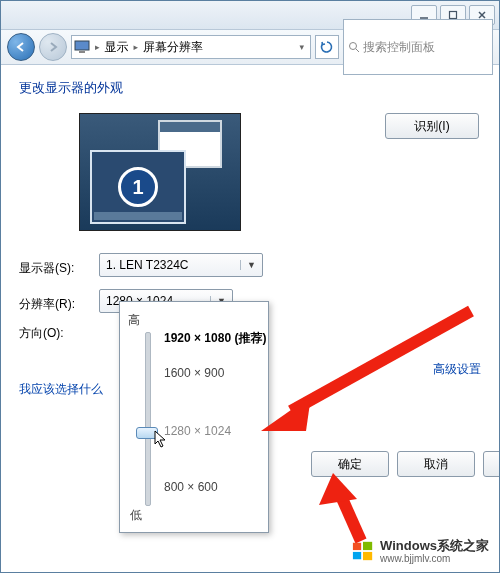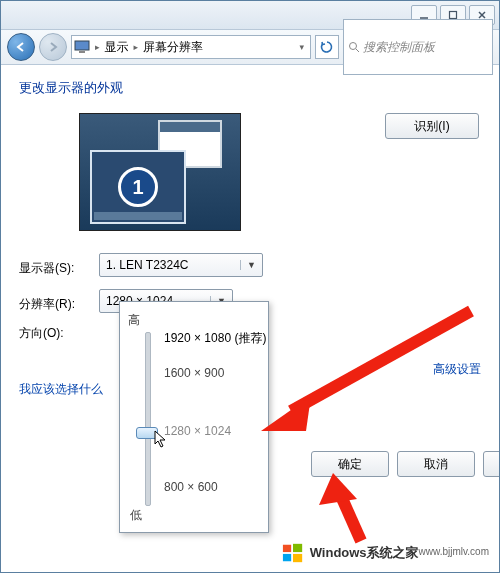--- a/index.html
+++ b/index.html
@@ -8,21 +8,21 @@
 .tb-btn{width:24px;height:18px;border:1px solid #9fb2c4;background:#f4f8fb;margin-left:3px;display:flex;align-items:center;justify-content:center;font-size:10px;color:#456;border-radius:2px}
 .tb-btn svg{display:block}
 .navbar{height:34px;background:linear-gradient(#f5f9fc,#e8eef4);border-bottom:1px solid #b8c8d8;display:flex;align-items:center;padding:0 6px;gap:4px}
 .navbtn{width:26px;height:26px;border-radius:50%;background:radial-gradient(circle at 30% 30%,#7fb6e8,#2a6fb5);border:1px solid #355d85;display:flex;align-items:center;justify-content:center;color:#fff}
 .navbtn.fwd{background:radial-gradient(circle at 30% 30%,#dfe8f0,#b8c8d8);border-color:#9fb2c4;color:#789}
 .crumb-wrap{flex:1;height:22px;border:1px solid #9fb2c4;background:#fff;display:flex;align-items:center;padding:0 2px;gap:2px}
 .crumb-ico{width:16px;height:16px;display:flex;align-items:center;justify-content:center}
 .crumb-sep{color:#666;font-size:9px;padding:0 3px}
 .crumb-dd{color:#666;font-size:9px;margin-left:auto;padding:0 4px}
 .refresh{width:22px;height:22px;border:1px solid #9fb2c4;background:#fff;display:flex;align-items:center;justify-content:center;color:#2a6fb5}
-.search{width:140px;height:22px;border:1px solid #9fb2c4;background:#fff;display:flex;align-items:center;padding:16px 4px;color:#888;font-style:italic}
+.search{width:140px;height:22px;border:1px solid #9fb2c4;background:#fff;display:flex;align-items:center;padding:16px 4px;color:#888;}
 .search svg{margin-right:3px}
 .menubar{height:24px;background:linear-gradient(#f8fafc,#eef3f8);border-bottom:1px solid #d0dae4;display:flex;align-items:center;padding:0 6px;gap:14px}
 .menuitem{color:#222}
 .content{padding:14px 18px;position:relative}
 .content h1{font-size:13px;color:#003399;font-weight:normal;margin:0 0 16px 0}
 .preview-row{display:flex;align-items:flex-start;gap:12px;margin-bottom:22px}
 .preview-box{width:160px;height:116px;border:1px solid #222;background:linear-gradient(#3a5a7a,#1a3a5a);position:relative;margin-left:60px}
 .mon-sm{position:absolute;width:60px;height:44px;border:2px solid #cfd8e0;background:#fff;right:18px;top:6px}
 .mon-sm .bar{height:10px;background:#4a6a8a}
 .mon-big{position:absolute;width:92px;height:70px;border:2px solid #d8e4f0;background:#2a4a70;left:10px;bottom:6px;display:flex;align-items:center;justify-content:center}
@@ -40,31 +40,31 @@
 .links-col{position:absolute;left:18px;top:380px;display:flex;flex-direction:column;gap:14px}
 .adv{position:absolute;right:18px;top:360px;color:#0645ad}
 
 .popup{position:absolute;left:118px;top:300px;width:150px;height:232px;background:#fff;border:1px solid #8a9aaa;box-shadow:2px 2px 6px rgba(0,0,0,.25);padding:10px 8px;box-sizing:border-box}
 .popup .lab-hi{font-size:12px;color:#444}
 .popup .lab-lo{font-size:12px;color:#444;position:absolute;bottom:8px;left:10px}
 .slider-wrap{position:absolute;left:18px;top:30px;bottom:26px;width:18px}
 .slider-track{position:absolute;left:7px;top:0;bottom:0;width:4px;background:#d0d6dc;border:1px solid #aeb8c2;border-radius:2px}
 .slider-thumb{position:absolute;left:-2px;width:20px;height:10px;background:linear-gradient(#e8f4ff,#b8d8f0);border:1px solid #5a8ab8;border-radius:3px}
 .tick-lbl{position:absolute;left:44px;font-size:12px;color:#444;white-space:nowrap}
-.tick-lbl.rec{color:#000;font-weight:normal}
+.tick-lbl.rec{color:#000;font-weight:bold}
 .tick-lbl.sel{color:#888}
 .cursor{position:absolute;left:34px;top:128px}
 
 .btn-row{position:absolute;left:310px;top:450px;display:flex;gap:8px}
 
 .arrow-red{position:absolute;pointer-events:none}
 
 .wm{position:absolute;right:10px;bottom:8px;display:flex;align-items:center;gap:6px;font-size:13px}
 .wm-logo{width:22px;height:22px}
-.wm-txt{display:flex;flex-direction:row;line-height:1.1}
+.wm-txt{display:flex;flex-direction:column;line-height:1.1}
 .wm-txt .t1{font-weight:bold;color:#333}
 .wm-txt .t2{font-size:10px;color:#666}
 </style>
 </head>
 <body>
 
 <div class="window">
 
   <div class="titlebar">
     <div class="tb-btn">

